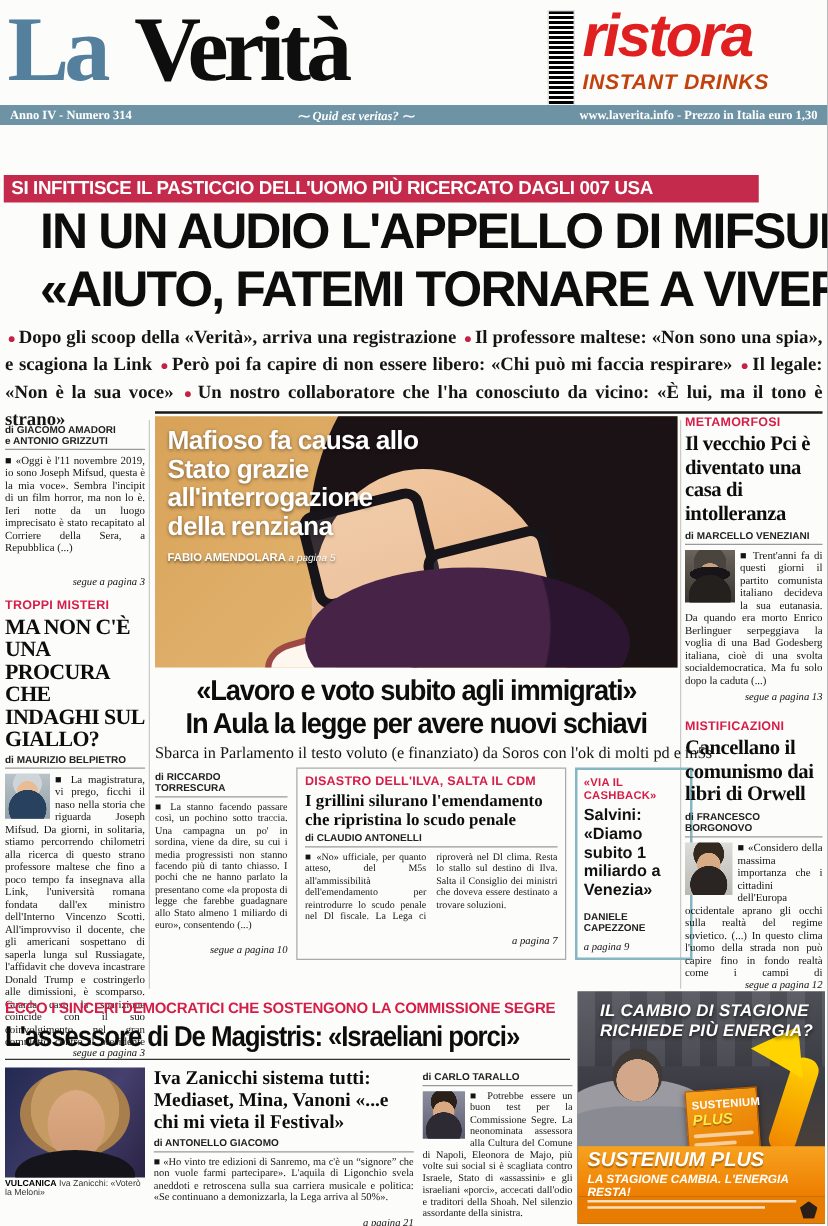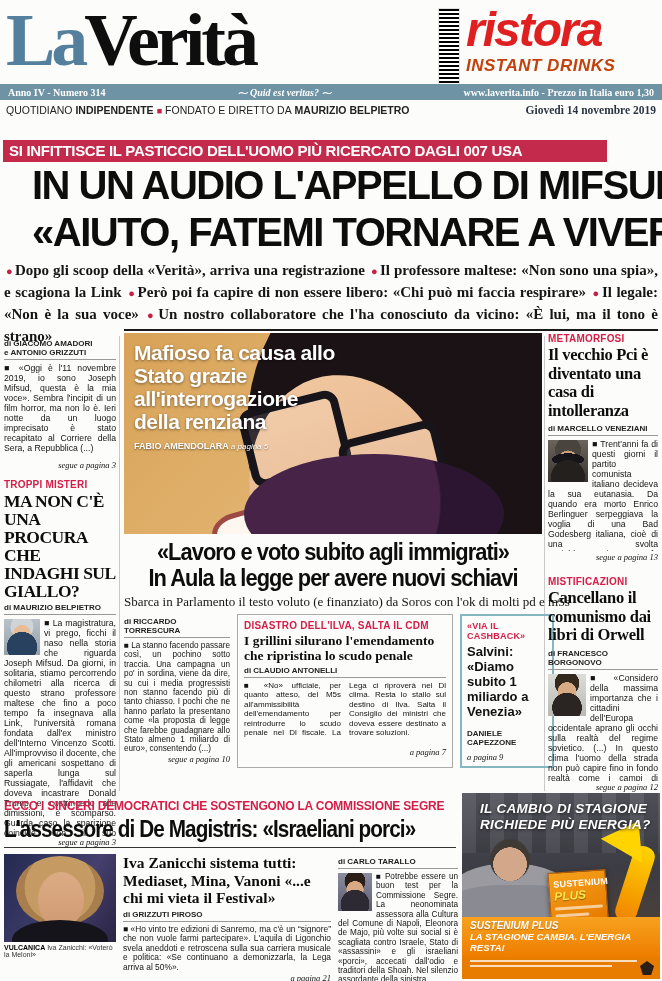--- a/index.html
+++ b/index.html
@@ -1,21 +1,21 @@
 <!DOCTYPE html>
 <html lang="it"><head>
 <meta charset="utf-8">
 <style>
   html,body{margin:0;padding:0;background:#888;}
   .page{position:relative;width:662px;height:981px;margin:0 auto;background:#fcfcfa;overflow:hidden;
         font-family:"Liberation Serif",serif;color:#111;}
   
   .logo{position:absolute;left:6px;top:0px;font-family:"Liberation Serif",serif;font-weight:bold;
         font-size:74px;line-height:80px;letter-spacing:-4px;}
-  .logo .la{color:#54809e;} .logo .verita{color:#0e0e0e;}
+  .logo .la{color:#54809e;} .logo .verita{color:#0e0e0e;margin-left:23px;}
   .barcode{position:absolute;left:438px;top:8px;width:20px;height:86px;border:1px solid #e0e0e0;
         background:repeating-linear-gradient(180deg,#000 0 2px,#fff 2px 4px);}
   .ristora{position:absolute;left:466px;top:6px;width:192px;}
   .ristora .brand{font-family:"Liberation Sans",sans-serif;font-style:italic;font-weight:bold;
         font-size:48px;line-height:48px;letter-spacing:-2px;color:#e02020;}
   .ristora .sub{font-family:"Liberation Sans",sans-serif;font-style:italic;font-weight:bold;
         font-size:17px;letter-spacing:.5px;color:#c2410c;margin-top:2px;}
   .infobar{position:absolute;left:0;right:0;top:84px;height:16px;background:#6d93a4;color:#fff;
         display:flex;justify-content:space-between;align-items:center;padding:0 8px;box-sizing:border-box;
         font-family:"Liberation Serif",serif;font-weight:bold;font-size:10px;}
@@ -34,21 +34,21 @@
   .deck{position:absolute;left:4px;right:4px;top:260px;font-family:"Liberation Serif",serif;font-weight:bold;
         font-size:15px;line-height:21px;text-align:justify;color:#151515;}
   .deck .bullet{color:#c62045;font-size:11px;padding:0 2px;}
   
   .toprule{position:absolute;left:124px;top:329px;width:534px;height:2px;background:#1a1a1a;}
   .vr{position:absolute;width:1px;background:#c9c9c9;}
   
   .lbl{font-family:"Liberation Sans",sans-serif;font-weight:bold;font-size:10px;color:#d51d48;letter-spacing:.2px;}
   .byl{font-family:"Liberation Sans",sans-serif;font-weight:bold;font-size:8px;color:#222;
         border-bottom:1px solid #999;padding-bottom:2px;margin:3px 0 3px;}
-  .body{font-family:Liberation Sans, sans-serif;font-size:8.7px;line-height:10px;text-align:justify;
+  .body{font-family:Liberation Serif, serif;font-size:8.7px;line-height:10px;text-align:justify;
         color:#141414;overflow:hidden;}
   .segue{font-family:"Liberation Serif",serif;font-style:italic;font-size:8.5px;text-align:right;margin-top:1px;}
   .shead{font-family:"Liberation Serif",serif;font-weight:bold;color:#0d0d0d;}
   .pt{float:left;margin:1px 4px 1px 0;}
   
   .col-left{position:absolute;left:4px;top:336px;width:112px;}
   .col-left .h2{font-size:17.5px;line-height:18px;letter-spacing:-.5px;margin:2px 0 3px;}
   .pt-belpietro{width:36px;height:36px;background:
         radial-gradient(circle at 50% 78%,#27415e 0 45%,transparent 46%),
         radial-gradient(circle at 50% 40%,#e8bd96 0 30%,transparent 31%),
@@ -145,21 +145,21 @@
         border-right:24px solid transparent;border-bottom:34px solid #ffd400;transform:rotate(30deg);}
   .prodbox{position:absolute;right:52px;top:78px;width:58px;height:74px;transform:rotate(-4deg);
         background:linear-gradient(160deg,#f5a11c,#e87c00 70%,#d86a00);border:1px solid #b85c00;
         box-shadow:0 2px 5px rgba(0,0,0,.5);padding:6px 4px;box-sizing:border-box;}
   .prodbox .pn{font-family:"Liberation Sans",sans-serif;font-weight:bold;font-size:9px;color:#fff;letter-spacing:.2px;}
   .prodbox .pv{font-family:"Liberation Sans",sans-serif;font-weight:bold;font-style:italic;font-size:12px;color:#ffe84d;
         text-shadow:0 1px 1px rgba(0,0,0,.4);}
   .prodbox .pline{height:3px;background:rgba(255,255,255,.6);margin-top:4px;border-radius:2px;}
   .ad-band{position:absolute;left:0;right:0;bottom:22px;height:40px;background:linear-gradient(#f7a21f,#ee7d00);
         padding:3px 8px;box-sizing:border-box;}
-  .ad-band .b1{font-family:"Liberation Sans",sans-serif;font-weight:bold;font-style:italic;font-size:10px;color:#fff;
+  .ad-band .b1{font-family:"Liberation Sans",sans-serif;font-weight:bold;font-style:italic;font-size:16px;color:#fff;
         text-shadow:0 1px 1px rgba(0,0,0,.3);}
   .ad-band .b2{font-family:"Liberation Sans",sans-serif;font-weight:bold;font-style:italic;font-size:9.5px;color:#fff;}
   .ad-small{position:absolute;left:0;right:0;bottom:0;height:22px;background:#e87c00;padding:3px 8px;box-sizing:border-box;}
   .ad-small .tl{height:2px;background:rgba(255,255,255,.75);margin-bottom:3px;}
   .ad-logo{position:absolute;right:6px;bottom:4px;width:14px;height:14px;background:#2a1f18;
         clip-path:polygon(50% 0,100% 35%,80% 100%,20% 100%,0 35%);}
 </style>
 </head>
 <body>
 
@@ -170,26 +170,20 @@
   </div>
   <div class="barcode"></div>
   <div class="ristora">
     <div class="brand">ristora</div>
     <div class="sub">INSTANT DRINKS</div>
   </div>
   <div class="infobar">
     <span>Anno IV - Numero 314</span>
     <span class="motto">⁓ Quid est veritas? ⁓</span>
     <span>www.laverita.info - Prezzo in Italia euro 1,30</span>
-  </div>
-  <div class="tagrow">
-    <span>
-      <span>QUOTIDIANO</span>&nbsp;<b>INDIPENDENTE</b><span class="sq">■</span><span>FONDATO E DIRETTO DA</span>&nbsp;<b>MAURIZIO BELPIETRO</b>
-    </span>
-    <span class="date">Giovedì 14 novembre 2019</span>
   </div>
 
   <div class="kicker">SI INFITTISCE IL PASTICCIO DELL'UOMO PIÙ RICERCATO DAGLI 007 USA</div>
   <div class="h1">
     <div>IN UN AUDIO L'APPELLO DI MIFSUD</div>
     <div>«AIUTO, FATEMI TORNARE A VIVERE»</div>
   </div>
   <div class="deck">
     <span class="bullet">●</span><span>Dopo gli scoop della «Verità», arriva una registrazione</span>
     <span class="bullet">●</span><span>Il professore maltese: «Non sono una spia», e scagiona la Link</span>
@@ -292,21 +286,21 @@
           <div class="iva-hair"></div>
           <div class="iva-face"></div>
           <div class="iva-body"></div>
         </div>
         <div class="iva-cap">
           <b>VULCANICA</b><span> Iva Zanicchi: «Voterò la Meloni»</span>
         </div>
       </div>
       <div class="zan">
         <div class="shead zh">Iva Zanicchi sistema tutti: Mediaset, Mina, Vanoni «...e chi mi vieta il Festival»</div>
-        <div class="byl">di GRIZZUTI PIROSO</div>
+        <div class="byl">di ANTONELLO GIACOMO</div>
         <div class="body" style="height:48px;font-size:8.4px;line-height:9.6px;">■ «Ho vinto tre edizioni di Sanremo, ma c'è un “signore” che non vuole farmi partecipare». L'aquila di Ligonchio svela aneddoti e retroscena sulla sua carriera musicale e politica: «Se continuano a demonizzarla, la Lega arriva al 50%».</div>
         <div class="pageref">a pagina 21</div>
       </div>
       <div class="tar">
         <div class="byl">di CARLO TARALLO</div>
         <div class="body" style="height:118px;font-size:8.2px;line-height:9.4px;">
           <span class="pt pt-tarallo"></span><span>■ Potrebbe essere un buon test per la Commissione Segre. La neonominata assessora alla Cultura del Comune di Napoli, Eleonora de Majo, più volte sui social si è scagliata contro Israele, Stato di «assassini» e gli israeliani «porci», accecati dall'odio e traditori della Shoah. Nel silenzio assordante della sinistra.</span>
         </div>
 
       </div>

